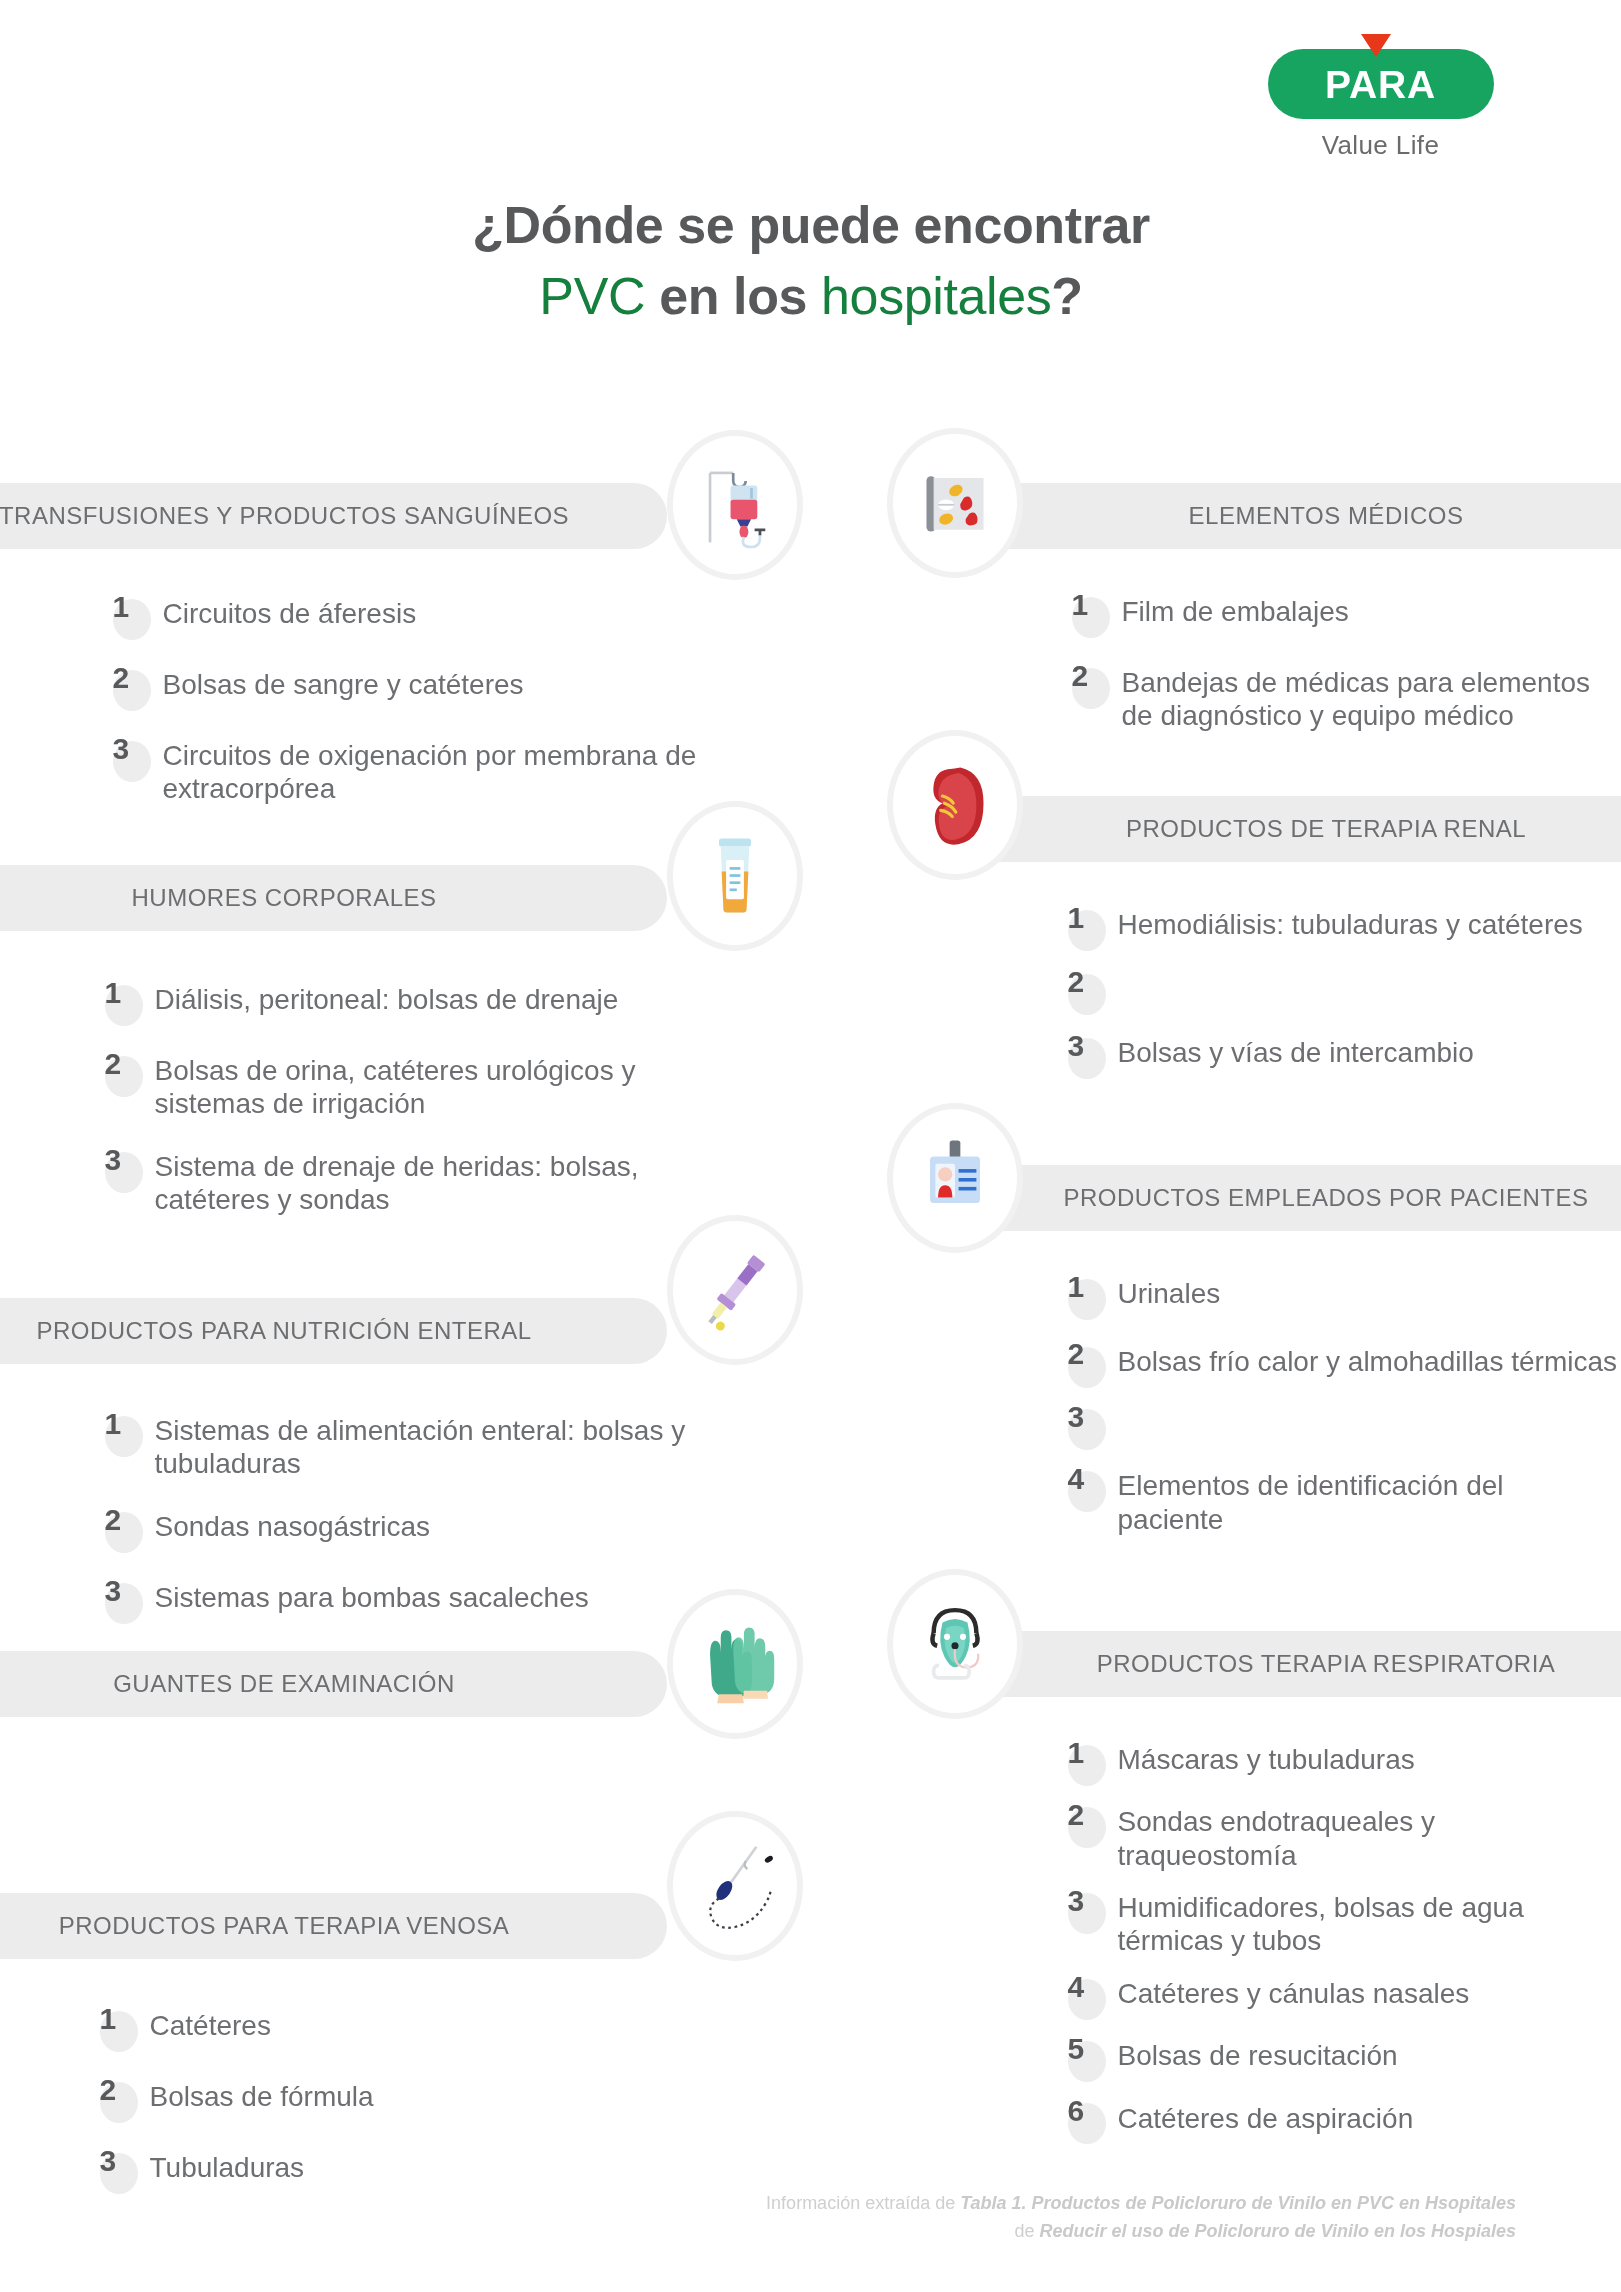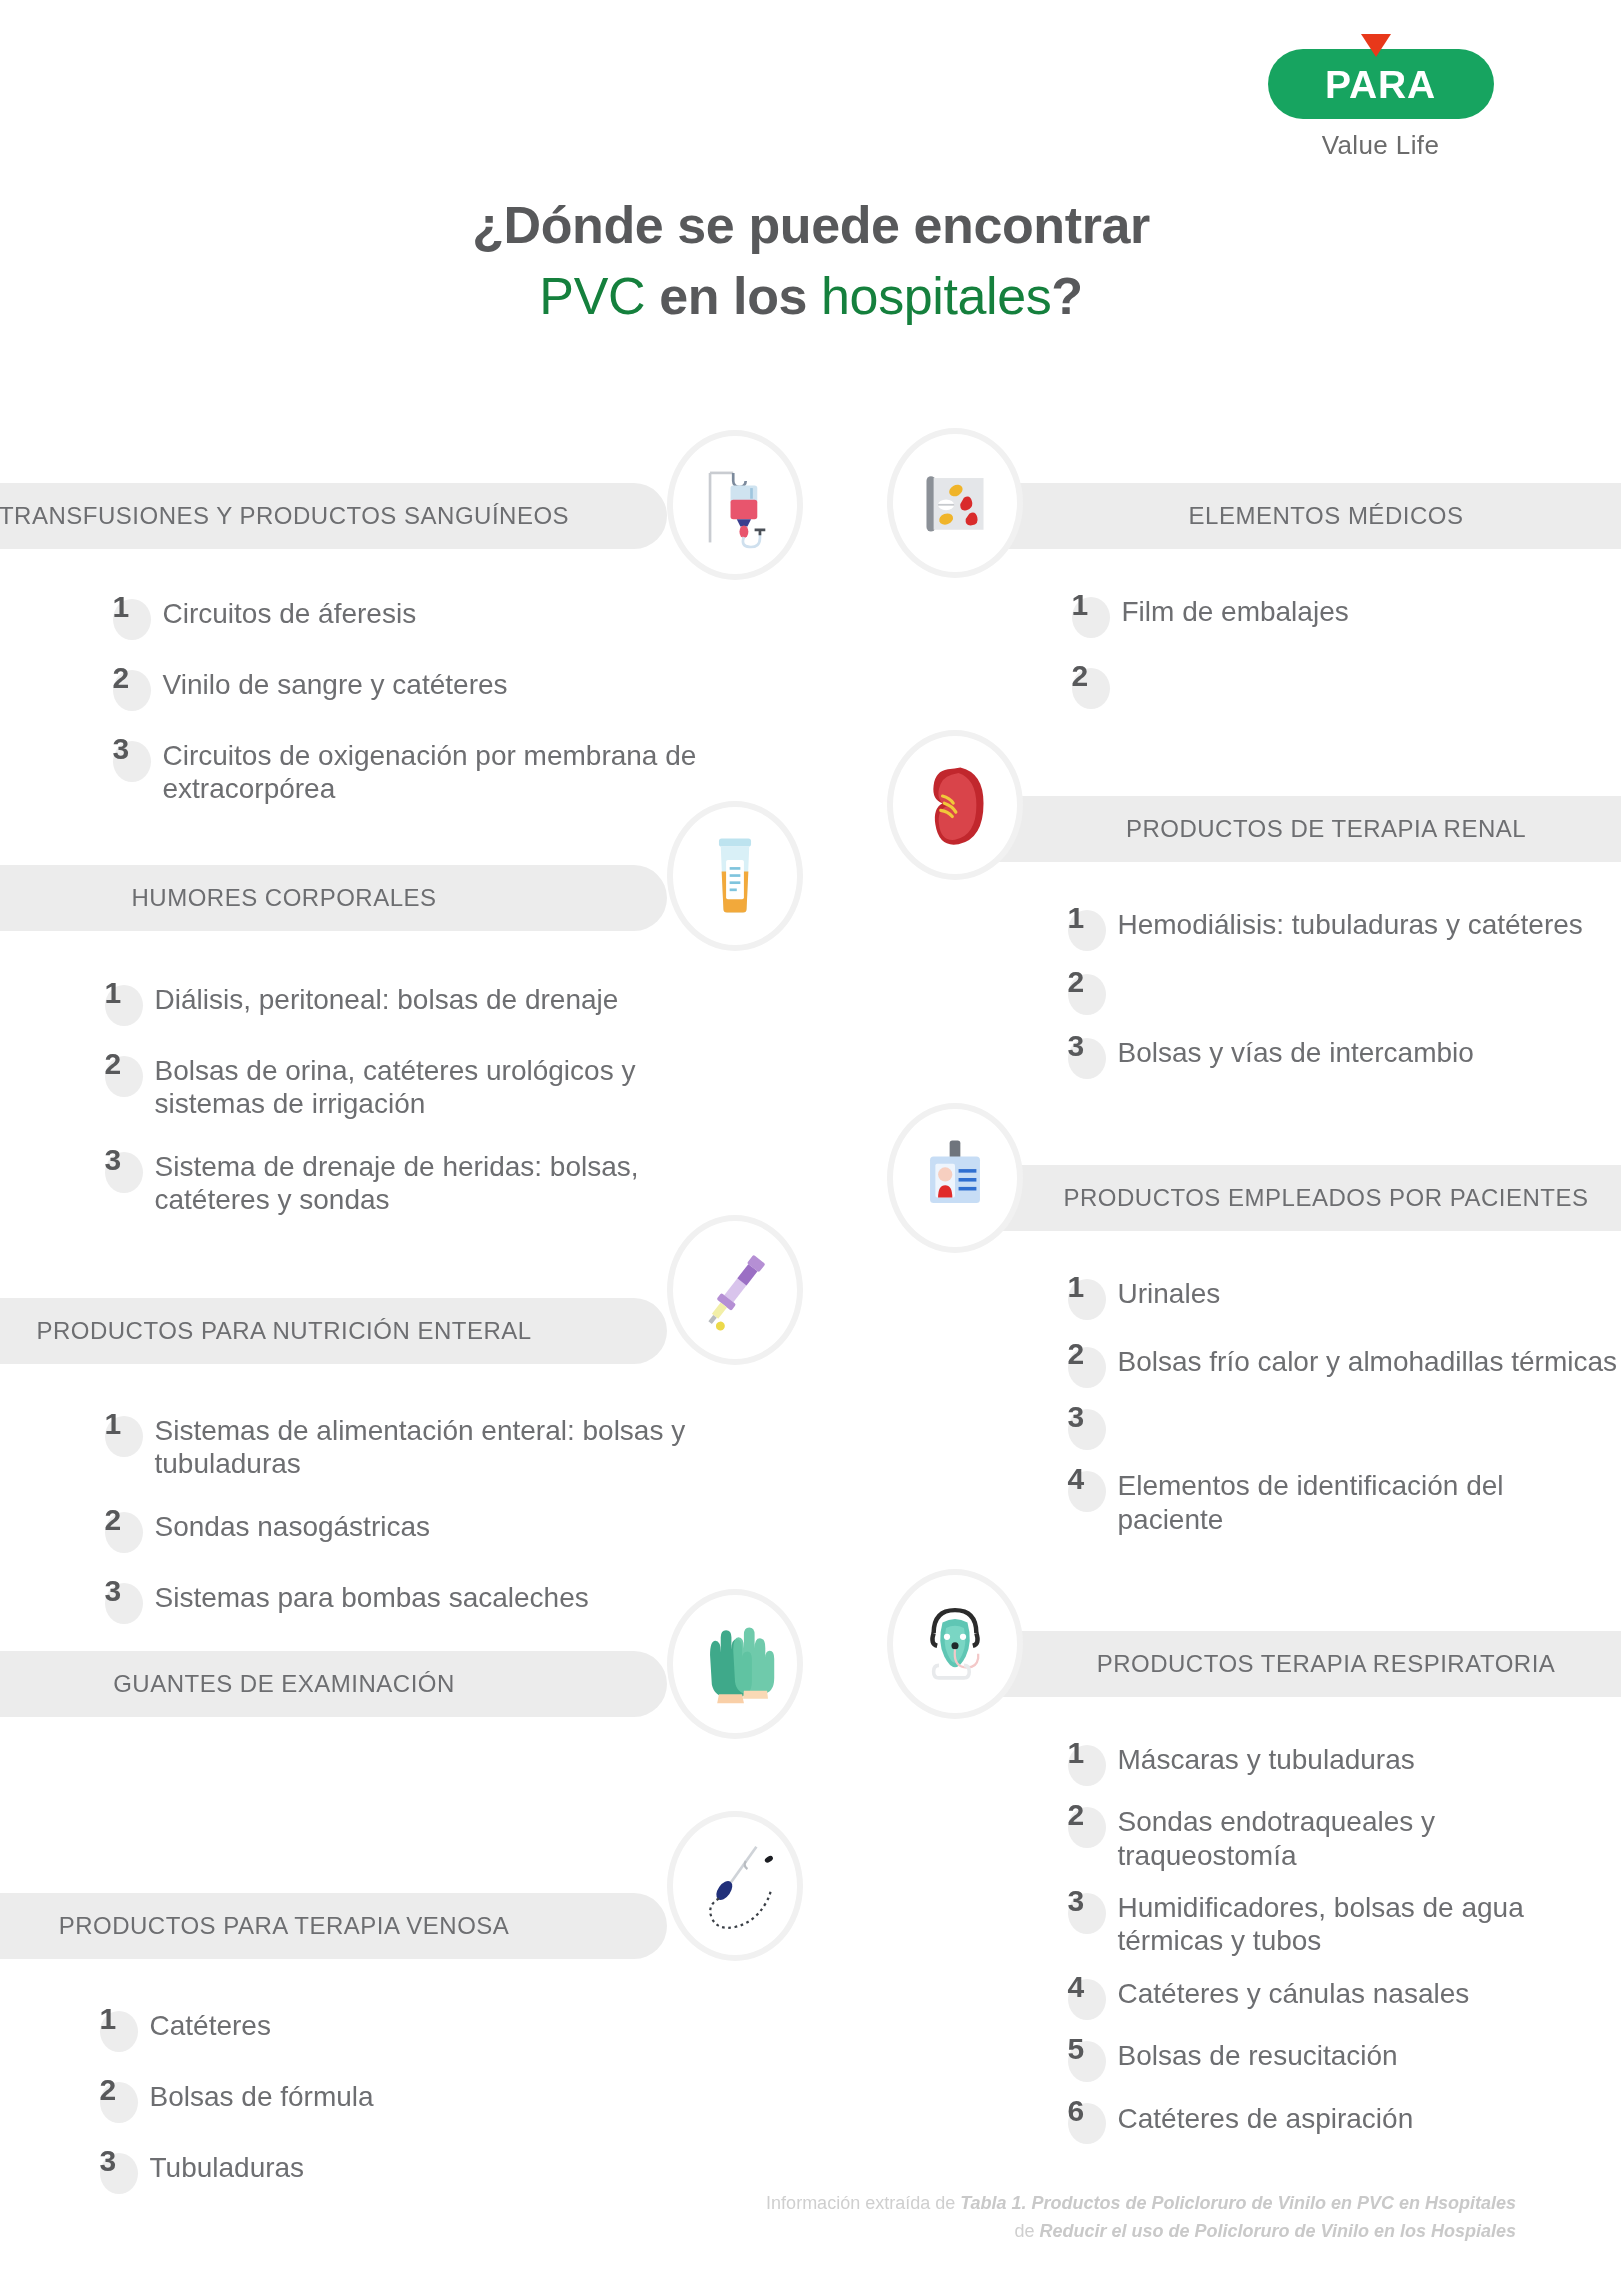--- a/index.html
+++ b/index.html
@@ -143,21 +143,21 @@
         <div class="item">
           <span class="num-circle">
               <span class="num">1</span>
             </span>
           <span class="item-text">Circuitos de áferesis</span>
         </div>
         <div class="item">
           <span class="num-circle">
               <span class="num">2</span>
             </span>
-          <span class="item-text">Vinilo de sangre y catéteres</span>
+          <span class="item-text">Bolsas de sangre y catéteres</span>
         </div>
         <div class="item">
           <span class="num-circle">
               <span class="num">3</span>
             </span>
           <span class="item-text">Circuitos de oxigenación por membrana de extracorpórea</span>
         </div>
       </div>
     </div>
 
@@ -311,20 +311,21 @@
         <div class="item">
           <span class="num-circle">
               <span class="num">1</span>
             </span>
           <span class="item-text">Film de embalajes</span>
         </div>
         <div class="item">
           <span class="num-circle">
               <span class="num">2</span>
             </span>
+          <span class="item-text">Bandejas de médicas para elementos de diagnóstico y equipo médico</span>
         </div>
       </div>
     </div>
 
     <div class="section" style="left:0; top:777px; width:762px;">
       <div class="bar bar-right" style="margin-left:107px; width:655px;">
         <span class="bar-title">PRODUCTOS DE TERAPIA RENAL</span>
       </div>
       <div class="bubble" style="left:27px; top:-47px;">
         <svg viewBox="0 0 92 100">

